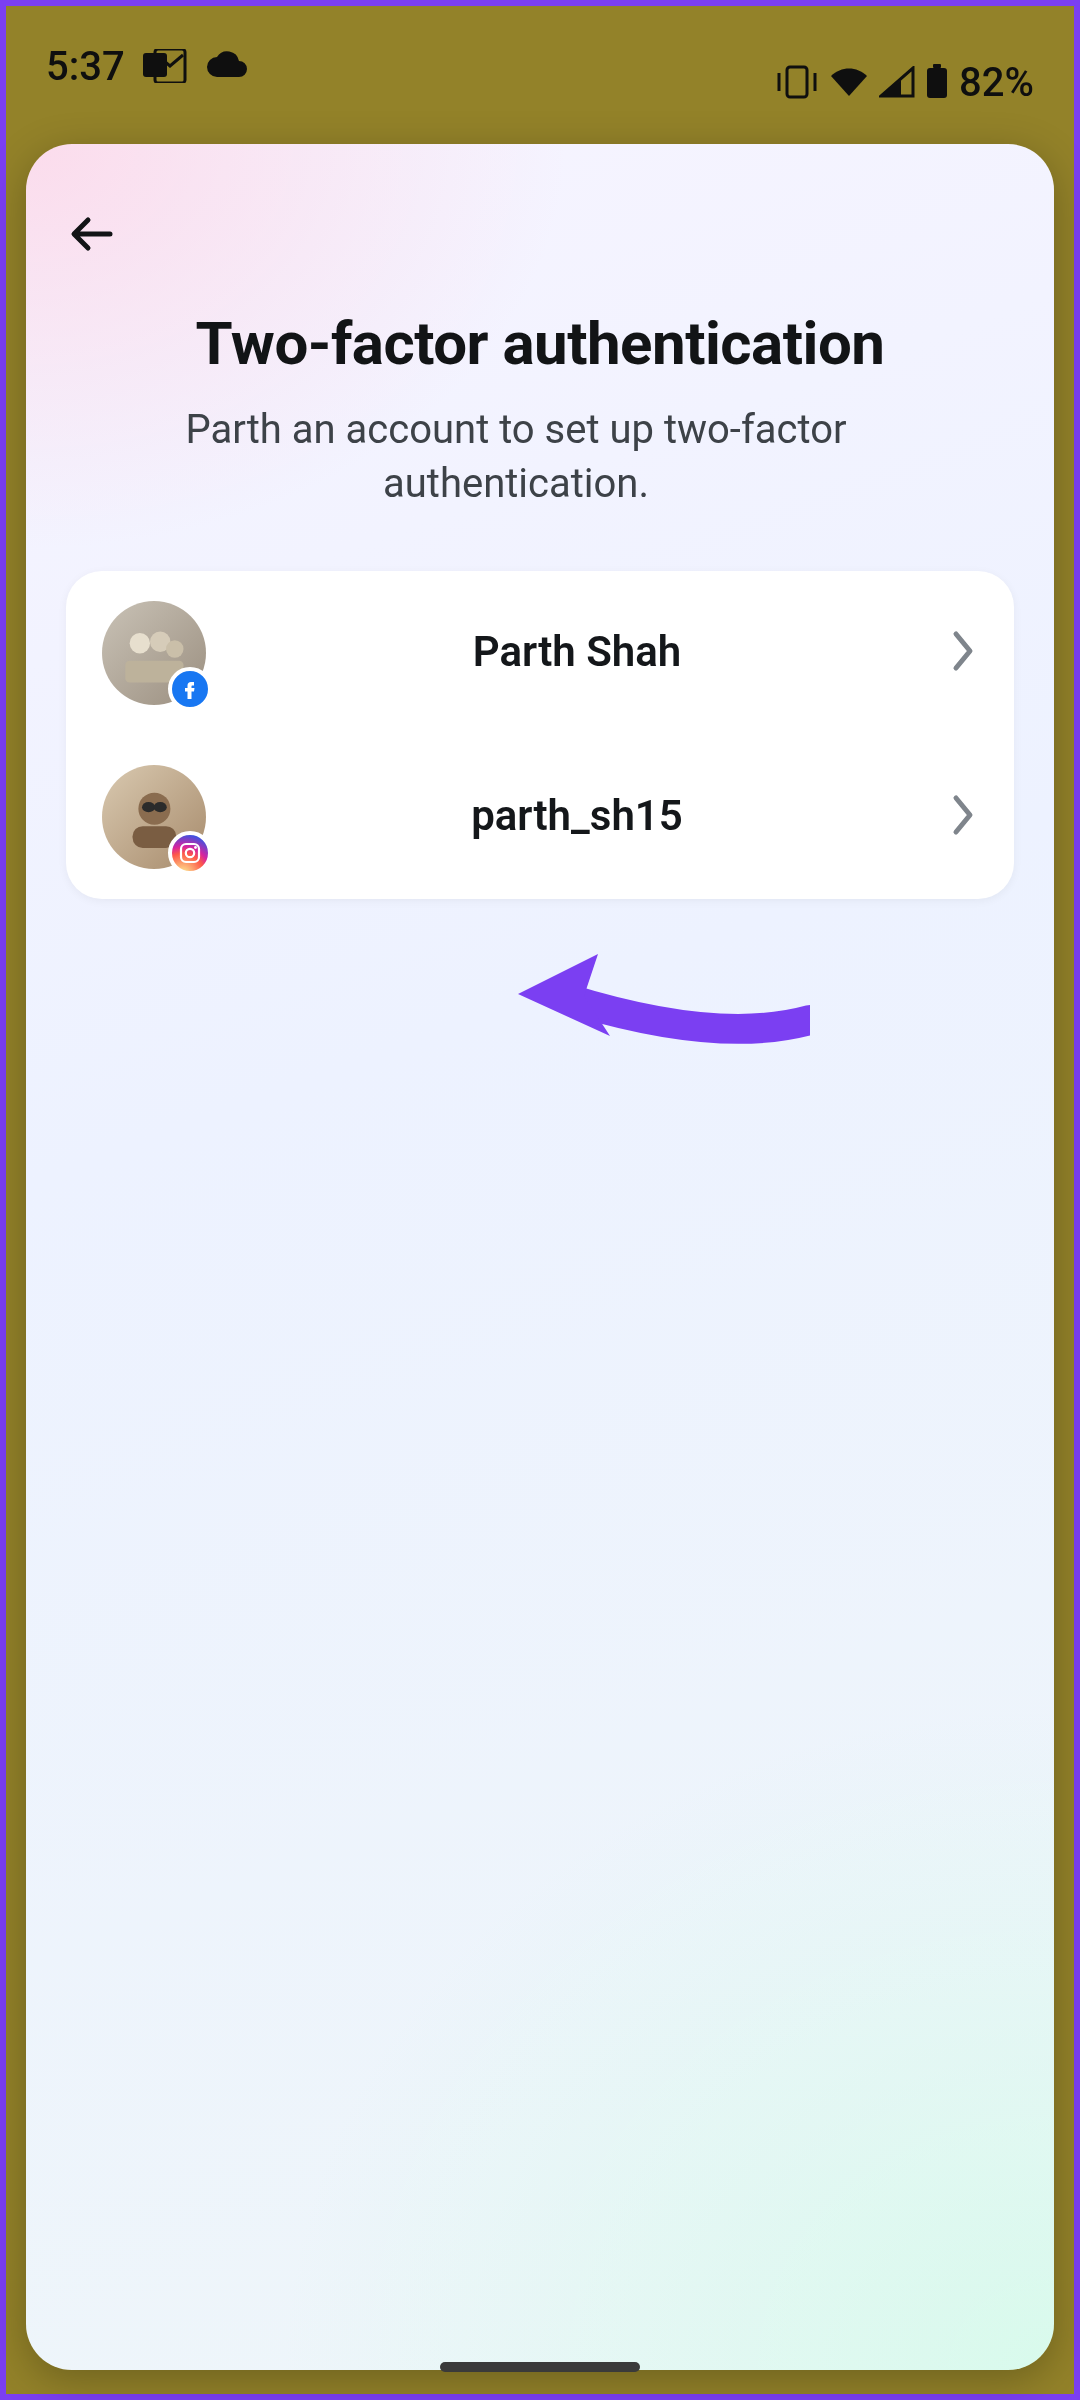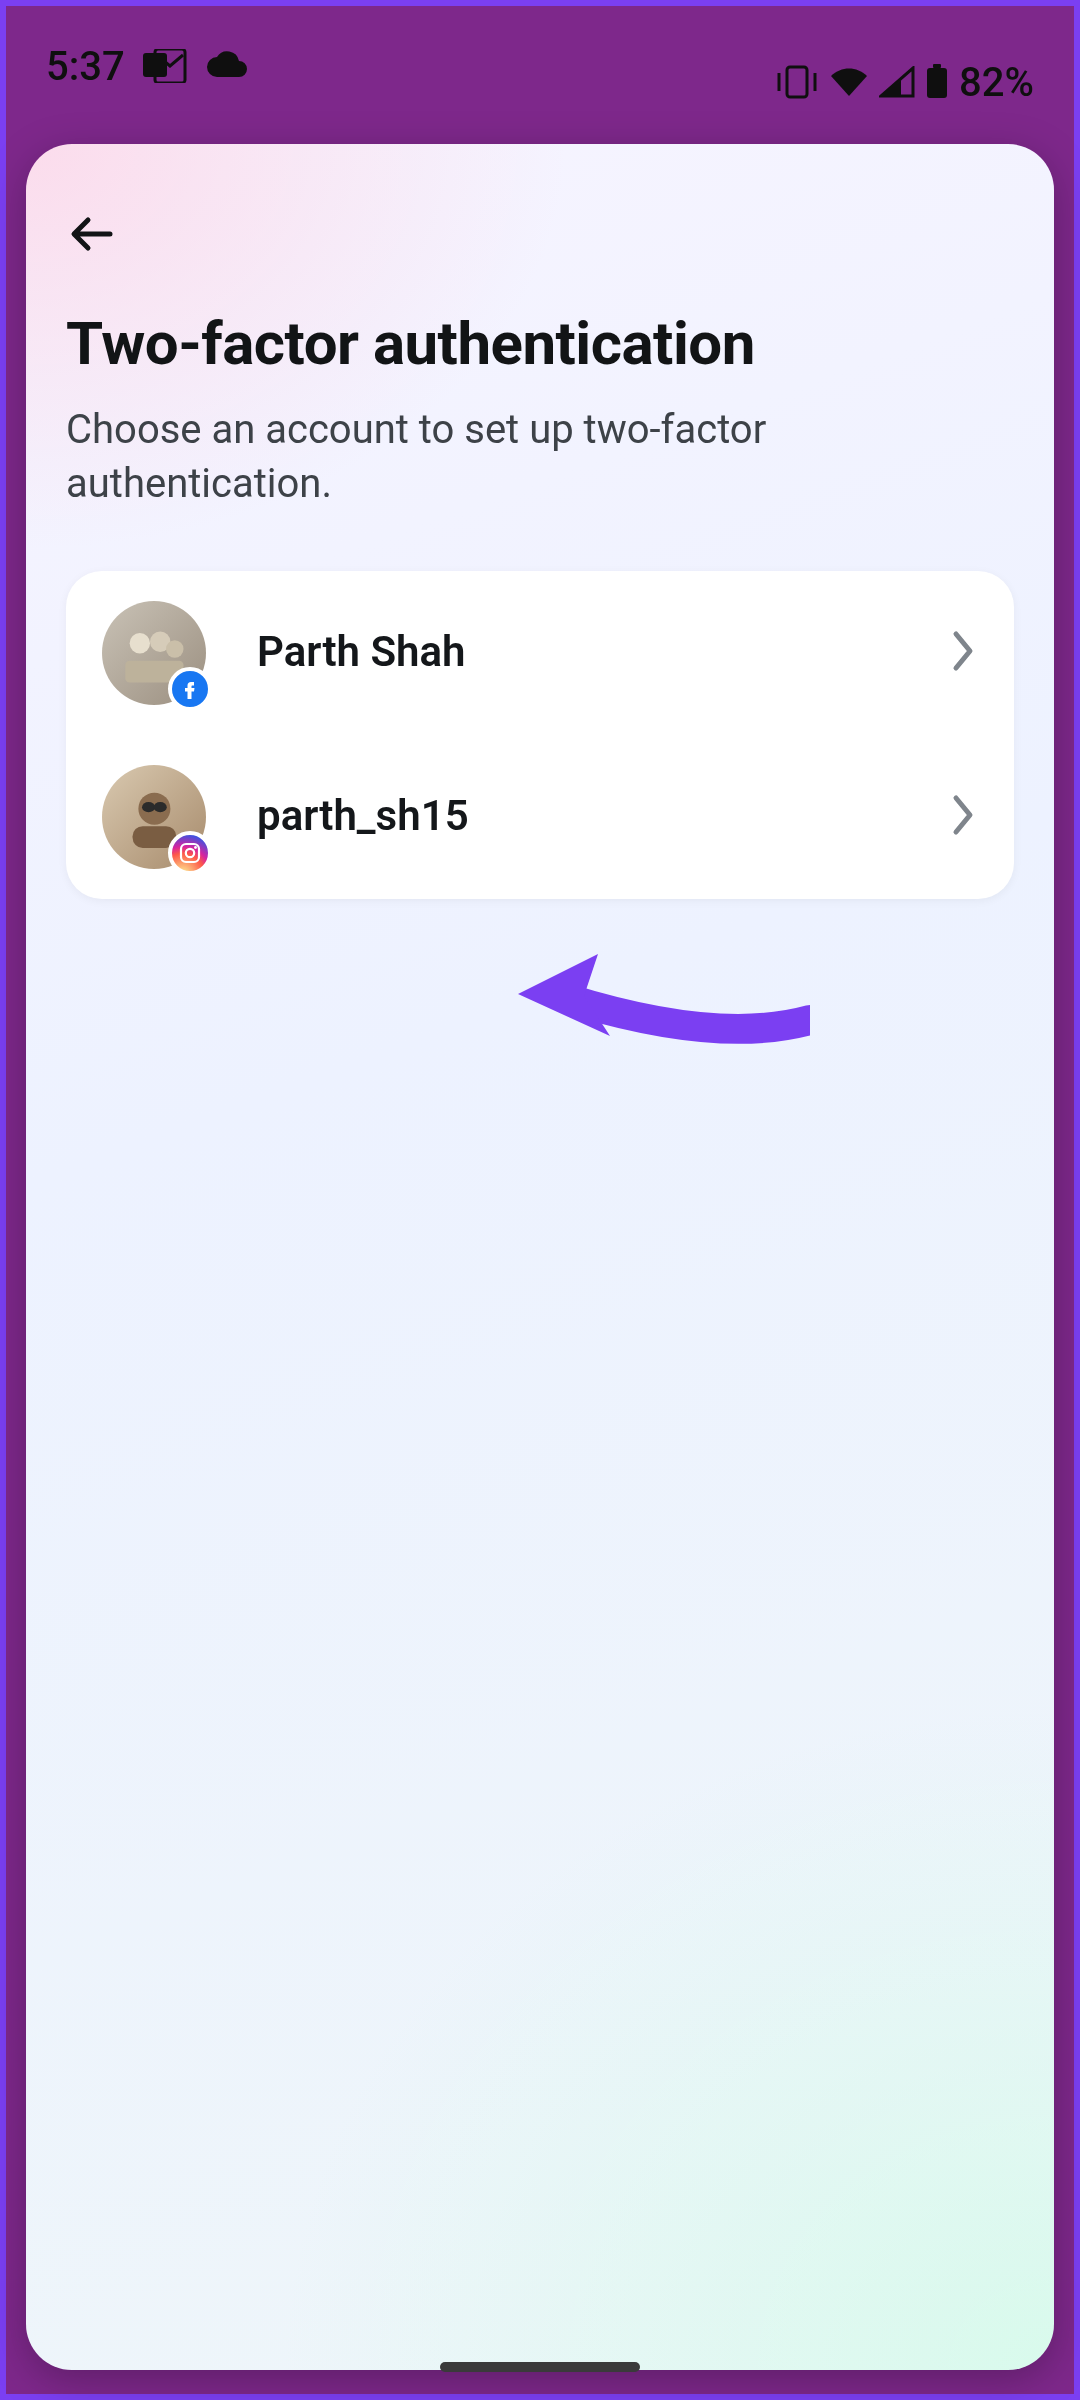--- a/index.html
+++ b/index.html
@@ -6,23 +6,24 @@
   html, body { width: 1080px; height: 2400px; }
   body {
     font-family: -apple-system, BlinkMacSystemFont, "Segoe UI", Roboto, Helvetica, Arial, sans-serif;
     background: #7b3ff2;
     position: relative;
     overflow: hidden;
   }
   .frame {
     position: absolute;
     inset: 6px;
-    background: #d946ef;
+    background: #fde047;
     display: flex;
     flex-direction: column;
+    text-align: center;
   }
   
   .statusbar {
     height: 120px;
     display: flex;
     align-items: center;
     justify-content: space-between;
     padding: 0 40px;
     font-size: 40px;
     font-weight: 500;
@@ -210,21 +211,21 @@
 
   <div class="sheet">
 
     <div class="back-btn">
       <svg width="52" height="52" viewBox="0 0 52 52">
         <path d="M44 26 H10 M22 12 L8 26 L22 40" fill="none" stroke="#121416" stroke-width="5" stroke-linecap="round" stroke-linejoin="round"></path>
       </svg>
     </div>
 
     <h1 class="title">Two-factor authentication</h1>
-    <p class="subtitle">Choose an account to set up two-factor authentication.</p>
+    <p class="subtitle">Parth an account to set up two-factor authentication.</p>
 
     <div class="card">
 
       <div class="row">
         <div class="avatar-wrap">
           <div class="avatar">
             <svg class="silhouette" viewBox="0 0 100 100">
               <circle cx="30" cy="36" r="14" fill="#e7dfce"></circle>
               <circle cx="58" cy="34" r="14" fill="#d6ccb9"></circle>
               <circle cx="78" cy="44" r="12" fill="#cabfa9"></circle>

